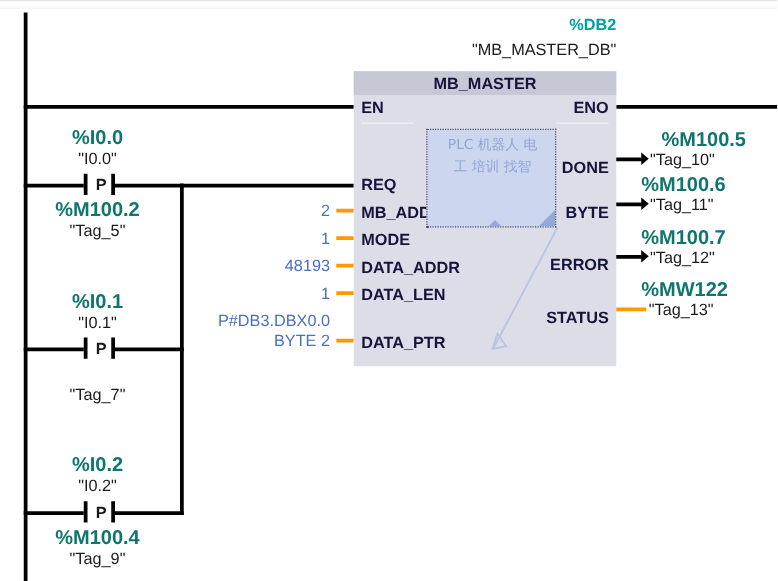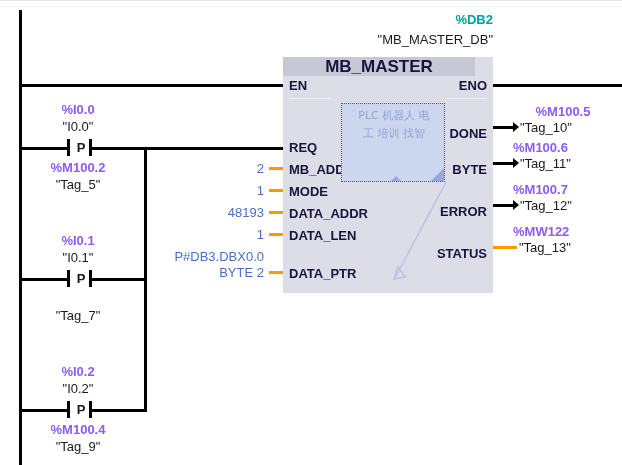--- a/index.html
+++ b/index.html
@@ -90,23 +90,23 @@
   }
 
   
   .lbl {
     position: absolute;
     white-space: nowrap;
     font-family: "Liberation Sans", sans-serif;
     text-align: center;
   }
   .addr {
-    font-size: 13px;
-    font-weight: bold;
-    color: #8b5cf6;
+    font-size: 16px;
+    font-weight: bold;
+    color: #0f766e;
   }
   .tag {
     font-size: 13px;
     color: #1a1a1a;
   }
   .param-val {
     position: absolute;
     white-space: nowrap;
     font-family: "Liberation Sans", sans-serif;
     font-size: 13px;
@@ -120,27 +120,27 @@
     left: 283px;
     top: 57px;
     width: 210px;
     height: 236px;
     background: #dcdde6;
     box-sizing: border-box;
   }
   .fb-header {
     position: absolute;
     left: 0; top: 0;
-    width: 192px;
+    width: 210px;
     height: 19px;
     background: #c6c8d6;
     line-height: 19px;
     text-align: center;
     font-family: "Liberation Sans", sans-serif;
-    font-size: 17px;
+    font-size: 13px;
     font-weight: bold;
     color: #14143c;
   }
   .fb-underline {
     position: absolute;
     height: 1px;
     background: #f0f0f5;
   }
   .port {
     position: absolute;

